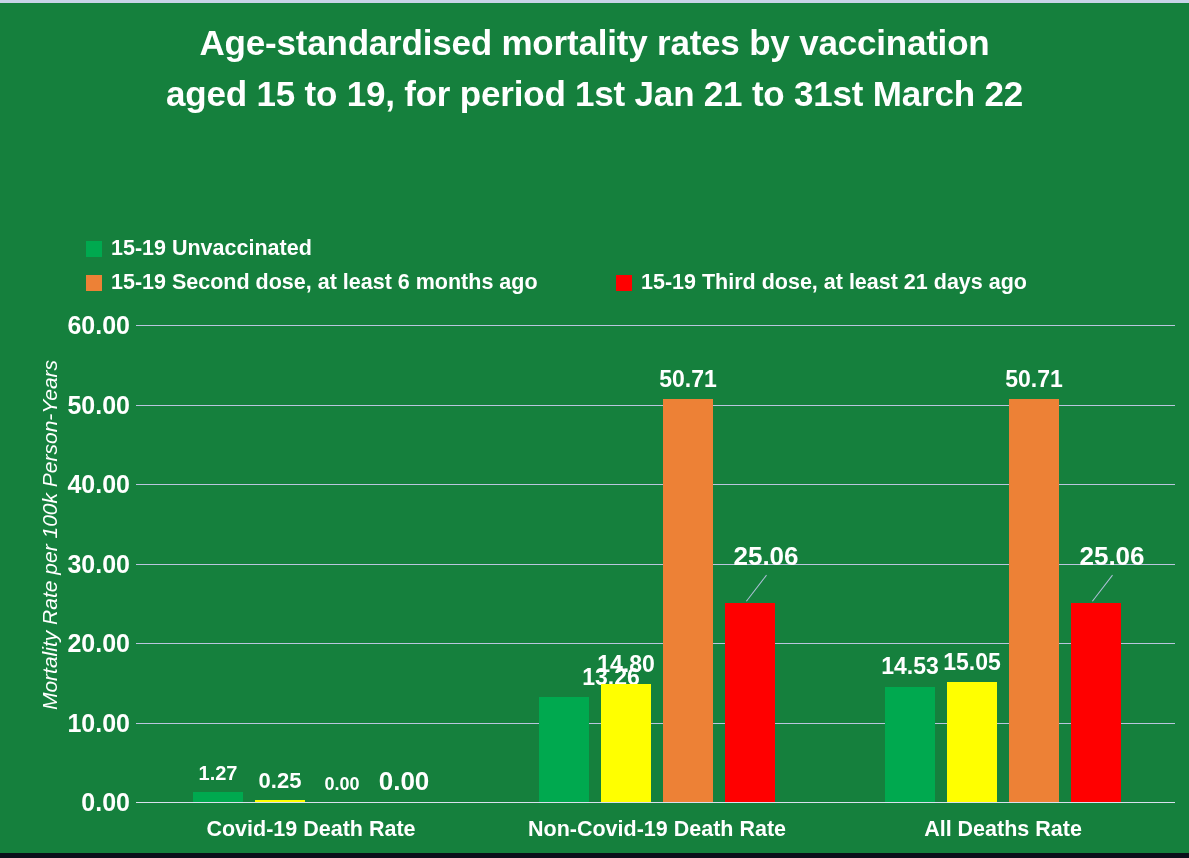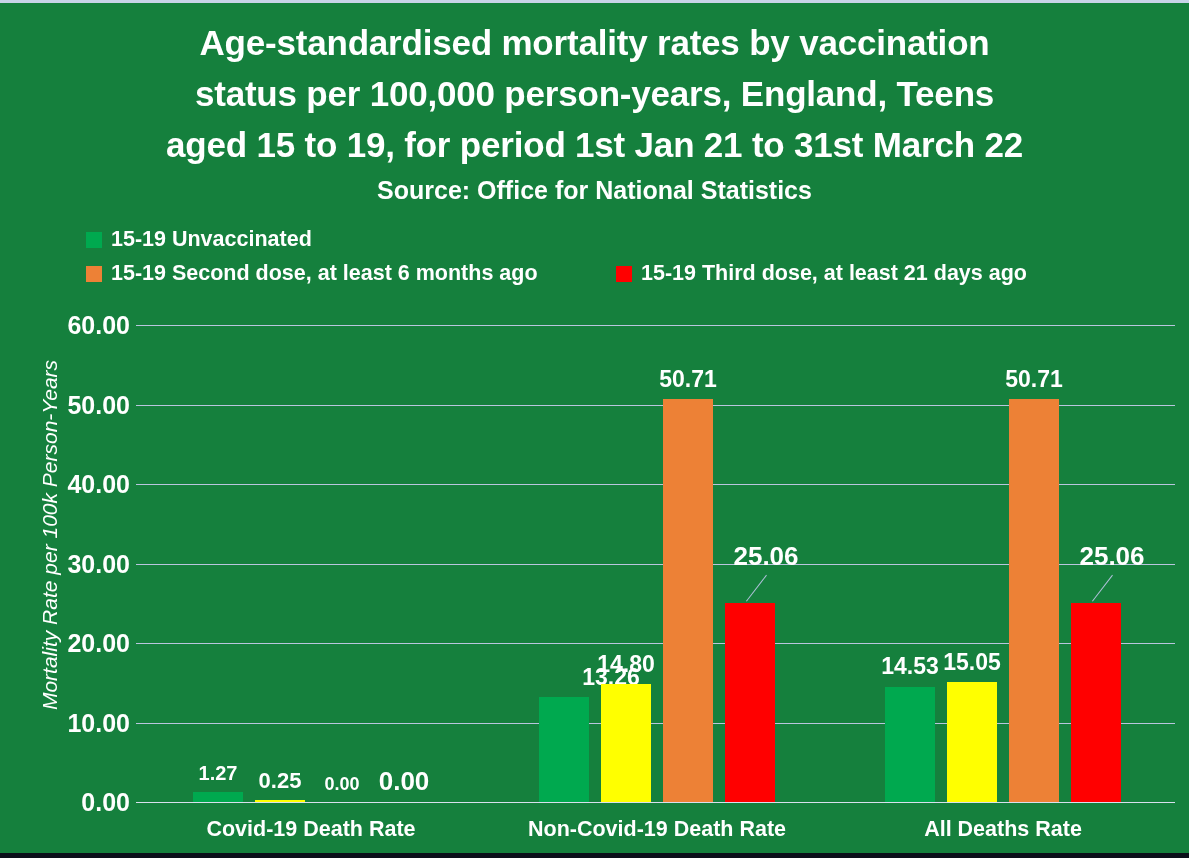--- a/index.html
+++ b/index.html
@@ -49,21 +49,21 @@
 
   
   #legend {
     position: absolute;
     left: 86px;
     top: 224px;
     width: 1060px;
   }
   .legend-row {
     display: flex;
-    align-items: flex-start;
+    align-items: flex-end;
     height: 34px;
   }
   .legend-item {
     display: flex;
     align-items: center;
     white-space: nowrap;
   }
   .legend-swatch {
     width: 16px;
     height: 16px;
@@ -153,23 +153,21 @@
     white-space: nowrap;
   }
 </style>
 </head>
 <body>
 
 <div id="chart-root">
 
   <div id="title-block">
     <div class="title-line">Age-standardised mortality rates by vaccination</div>
-    <div class="title-line">status per 100,000 person-years,  England, Teens</div>
     <div class="title-line">aged 15 to 19, for period 1st Jan 21 to 31st March 22</div>
-    <div id="chart-subtitle">Source: Office for National Statistics</div>
   </div>
 
   <div id="legend">
     <div class="legend-row" id="legend-row-1">
       <div class="legend-item">
         <span class="legend-swatch" style="background:#00A94F"></span>
         <span class="legend-label">15-19 Unvaccinated</span>
       </div>
     </div>
     <div class="legend-row" id="legend-row-2">

